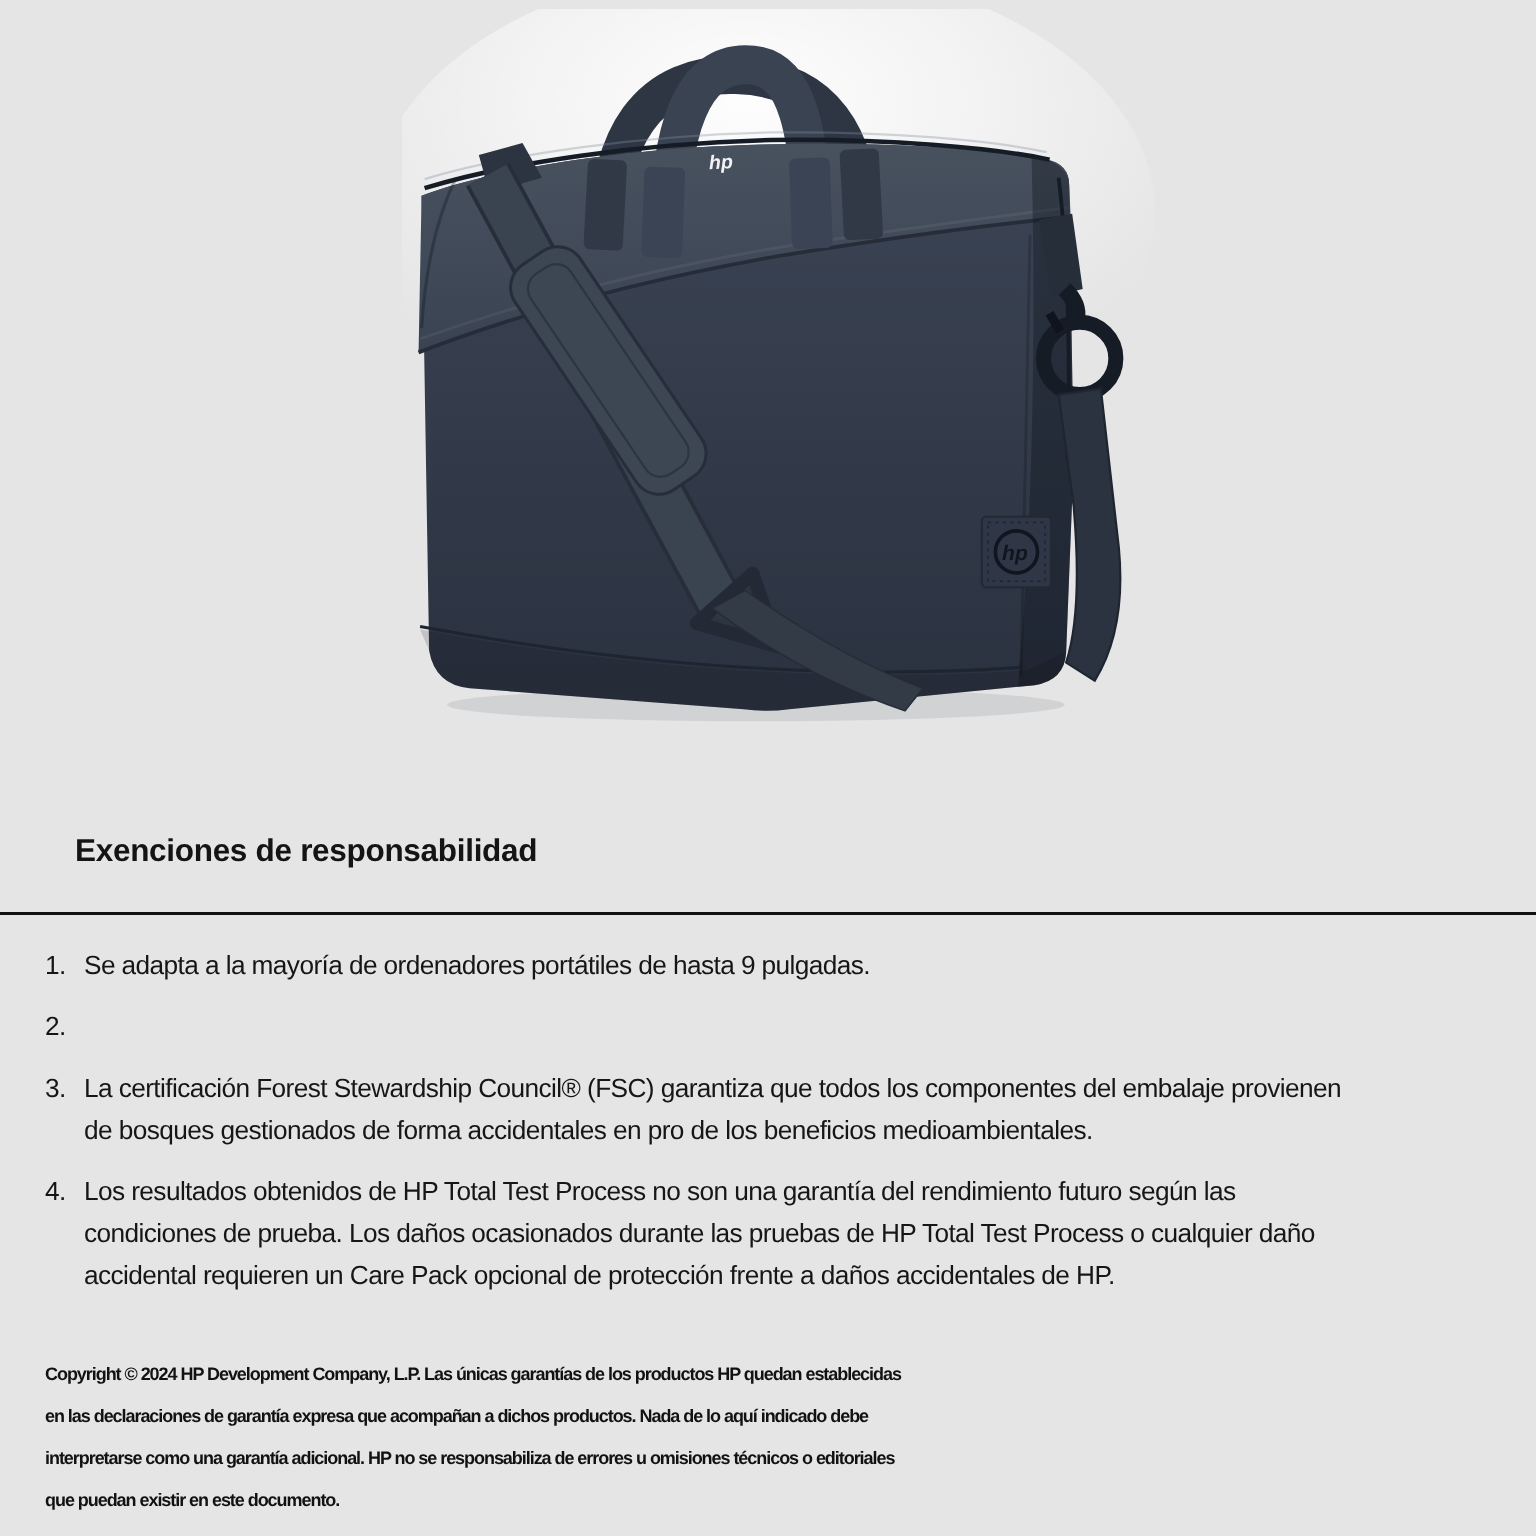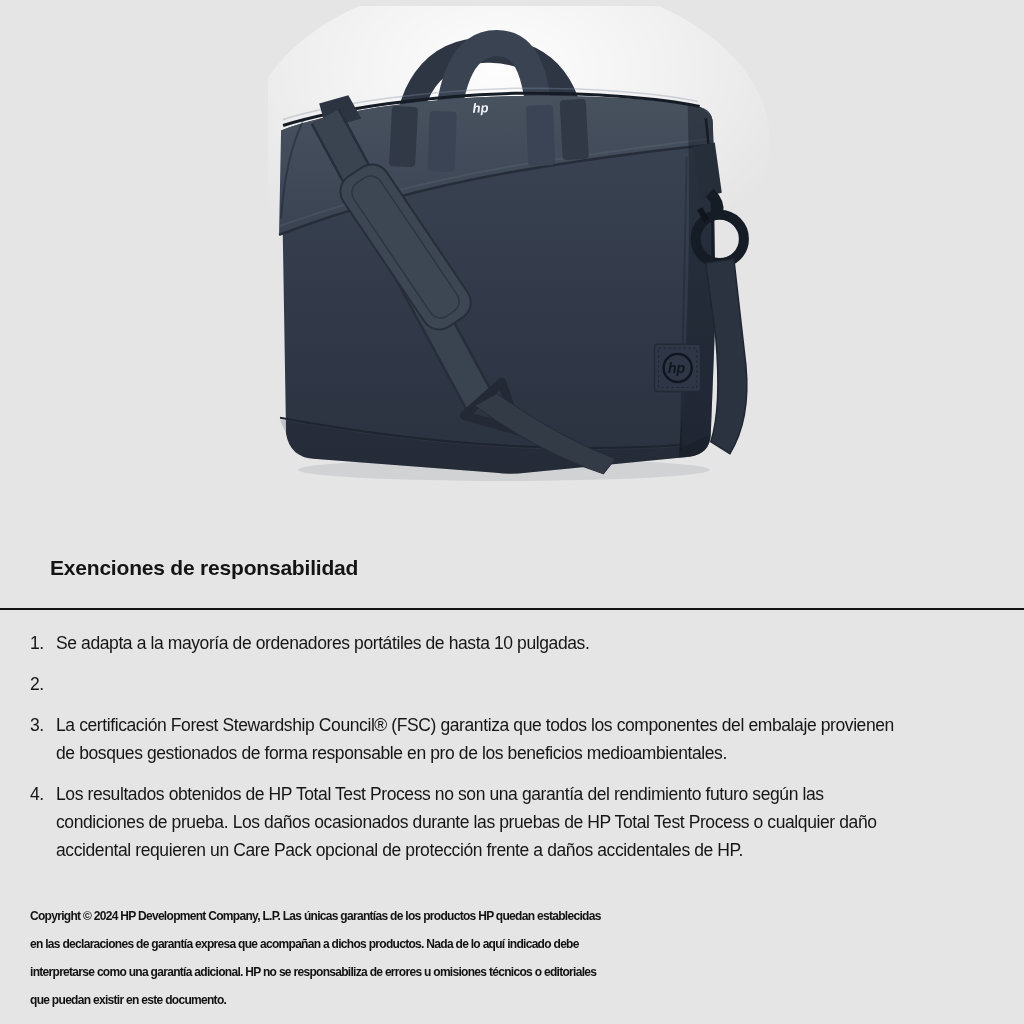--- a/index.html
+++ b/index.html
@@ -123,29 +123,29 @@
     </svg>
   </div>
 
   <div class="heading">Exenciones de responsabilidad</div>
 
   <div class="divider"></div>
 
   <div class="list">
     <div class="item">
       <span class="num">1.</span>
-      <span class="text">Se adapta a la mayoría de ordenadores portátiles de hasta 10 pulgadas.</span>
+      <span class="text">Se adapta a la mayoría de ordenadores portátiles de hasta 9 pulgadas.</span>
     </div>
     <div class="item">
       <span class="num">2.</span>
     </div>
     <div class="item">
       <span class="num">3.</span>
       <span class="text">La certificación Forest Stewardship Council® (FSC) garantiza que todos los componentes del embalaje provienen
-de bosques gestionados de forma responsable en pro de los beneficios medioambientales.</span>
+de bosques gestionados de forma accidentales en pro de los beneficios medioambientales.</span>
     </div>
     <div class="item">
       <span class="num">4.</span>
       <span class="text">Los resultados obtenidos de HP Total Test Process no son una garantía del rendimiento futuro según las
 condiciones de prueba. Los daños ocasionados durante las pruebas de HP Total Test Process o cualquier daño
 accidental requieren un Care Pack opcional de protección frente a daños accidentales de HP.</span>
     </div>
   </div>
 
   <div class="copyright">Copyright © 2024 HP Development Company, L.P. Las únicas garantías de los productos HP quedan establecidas

